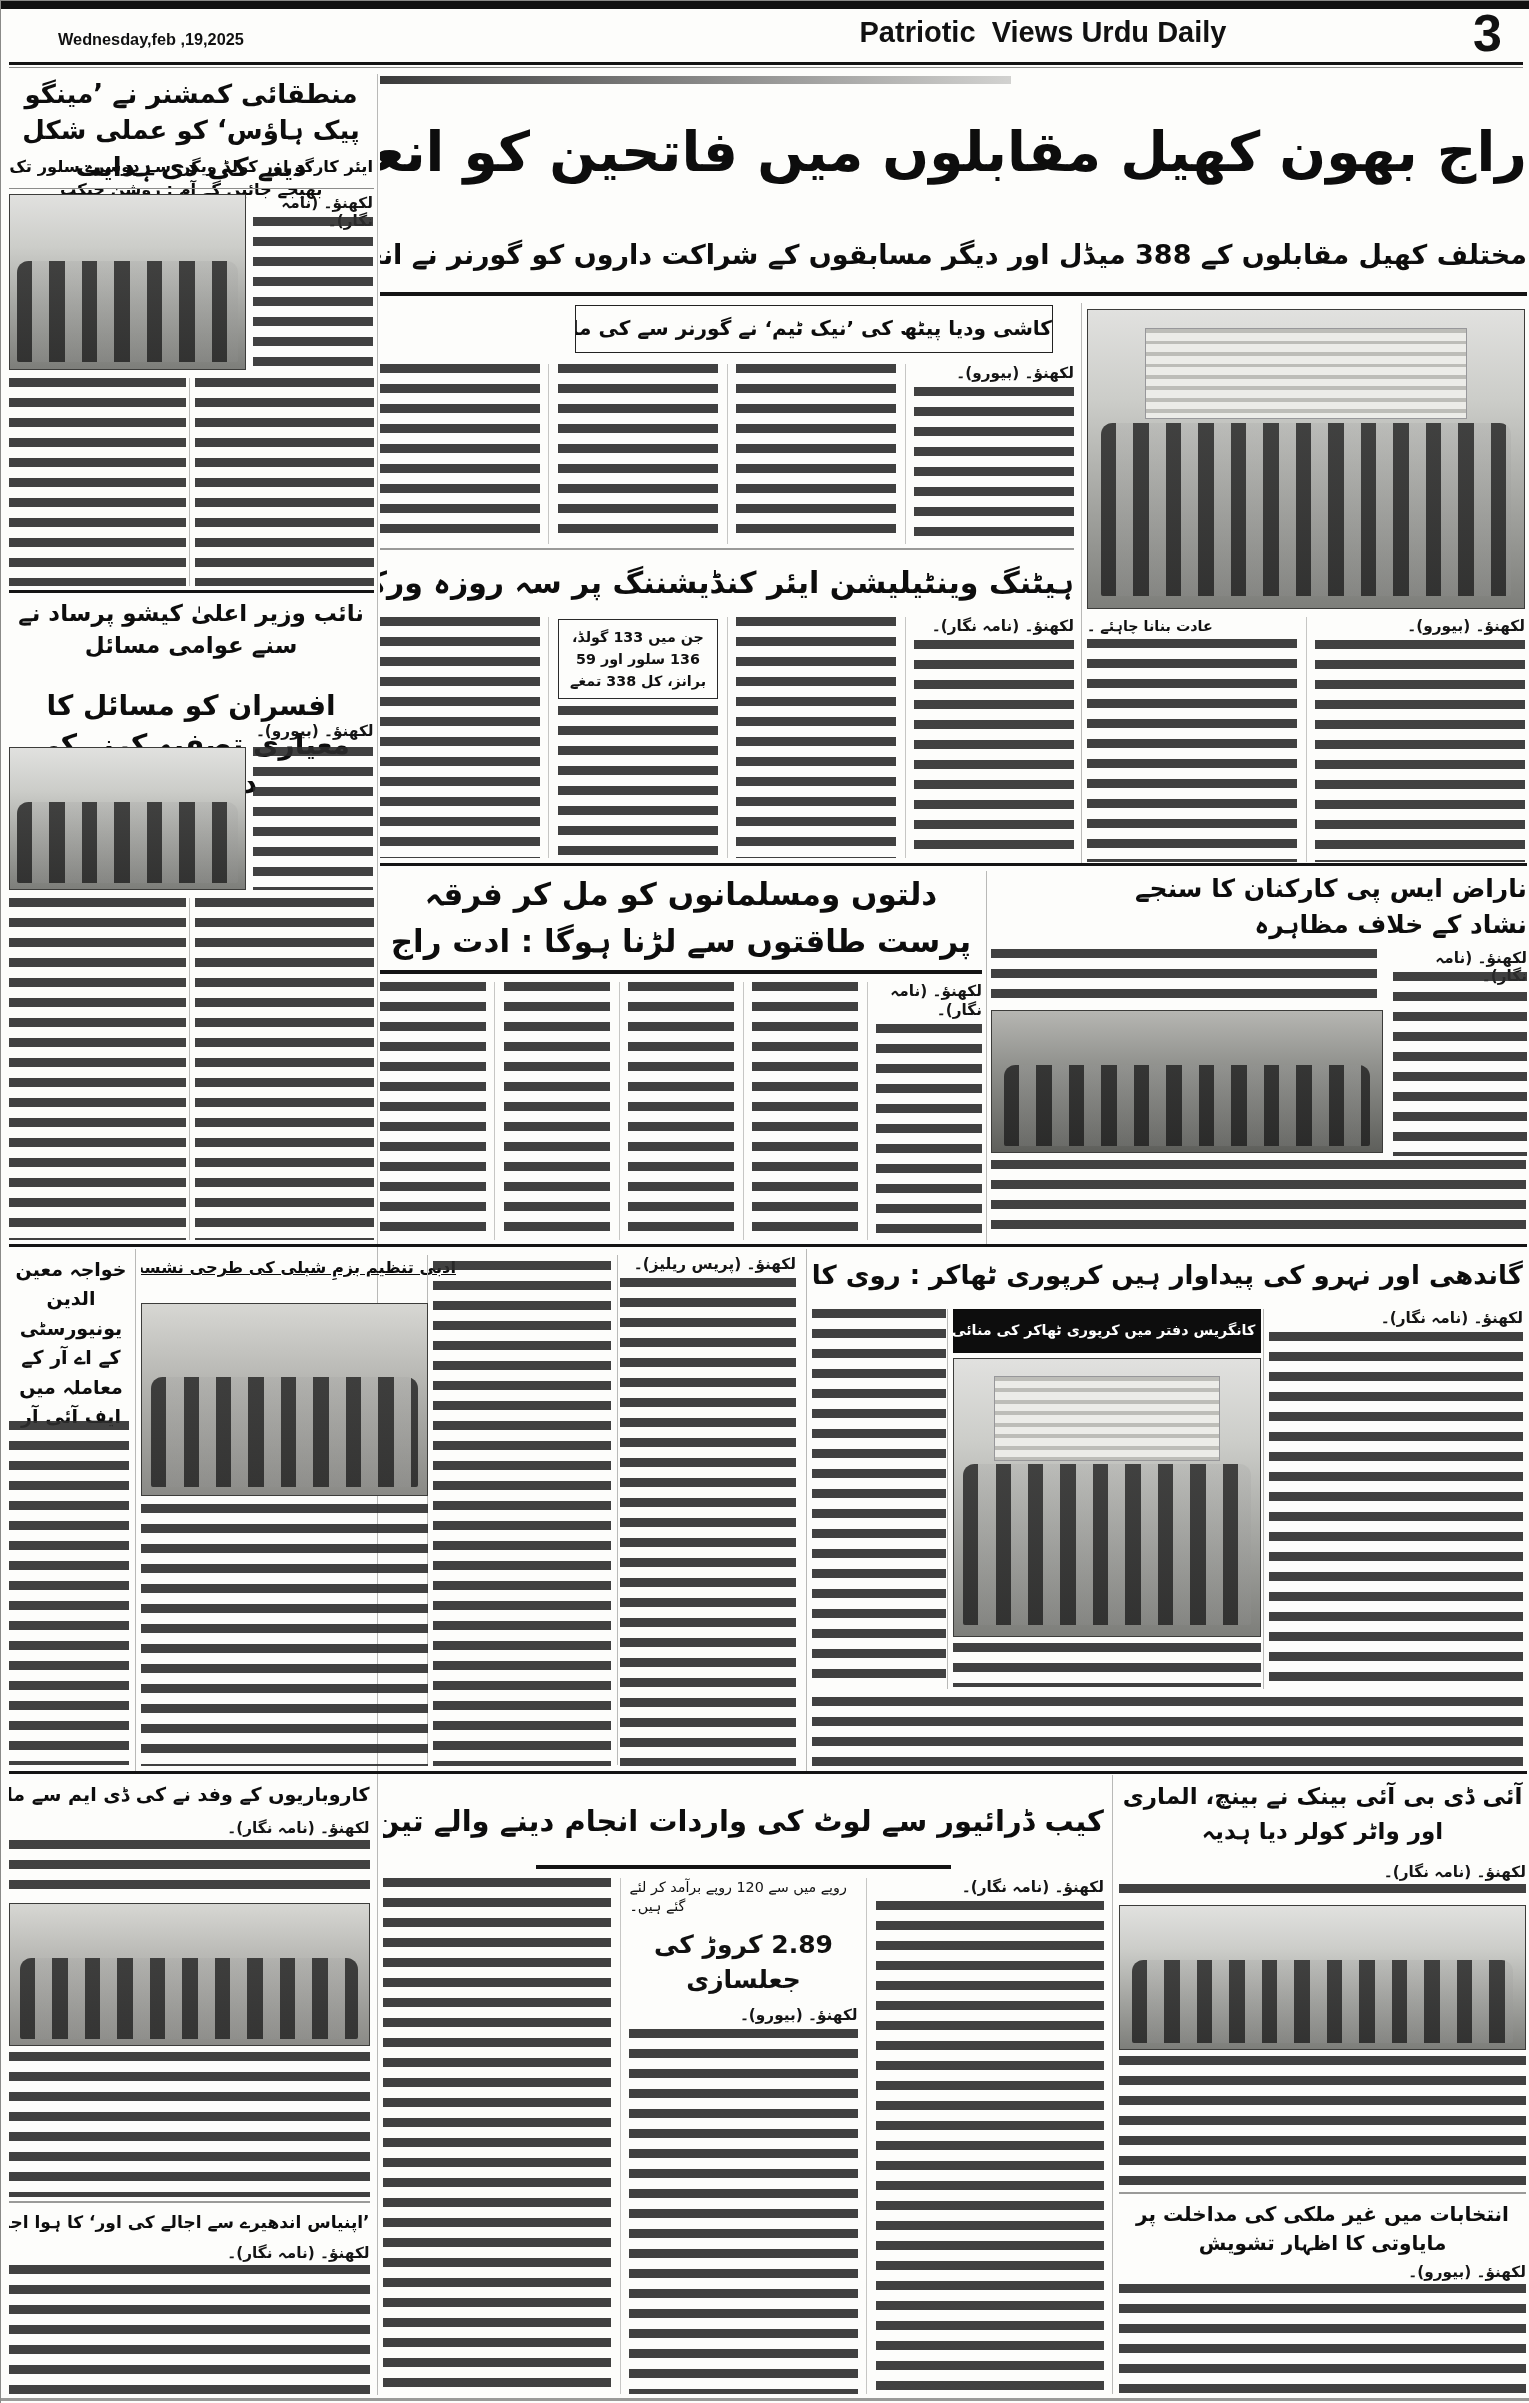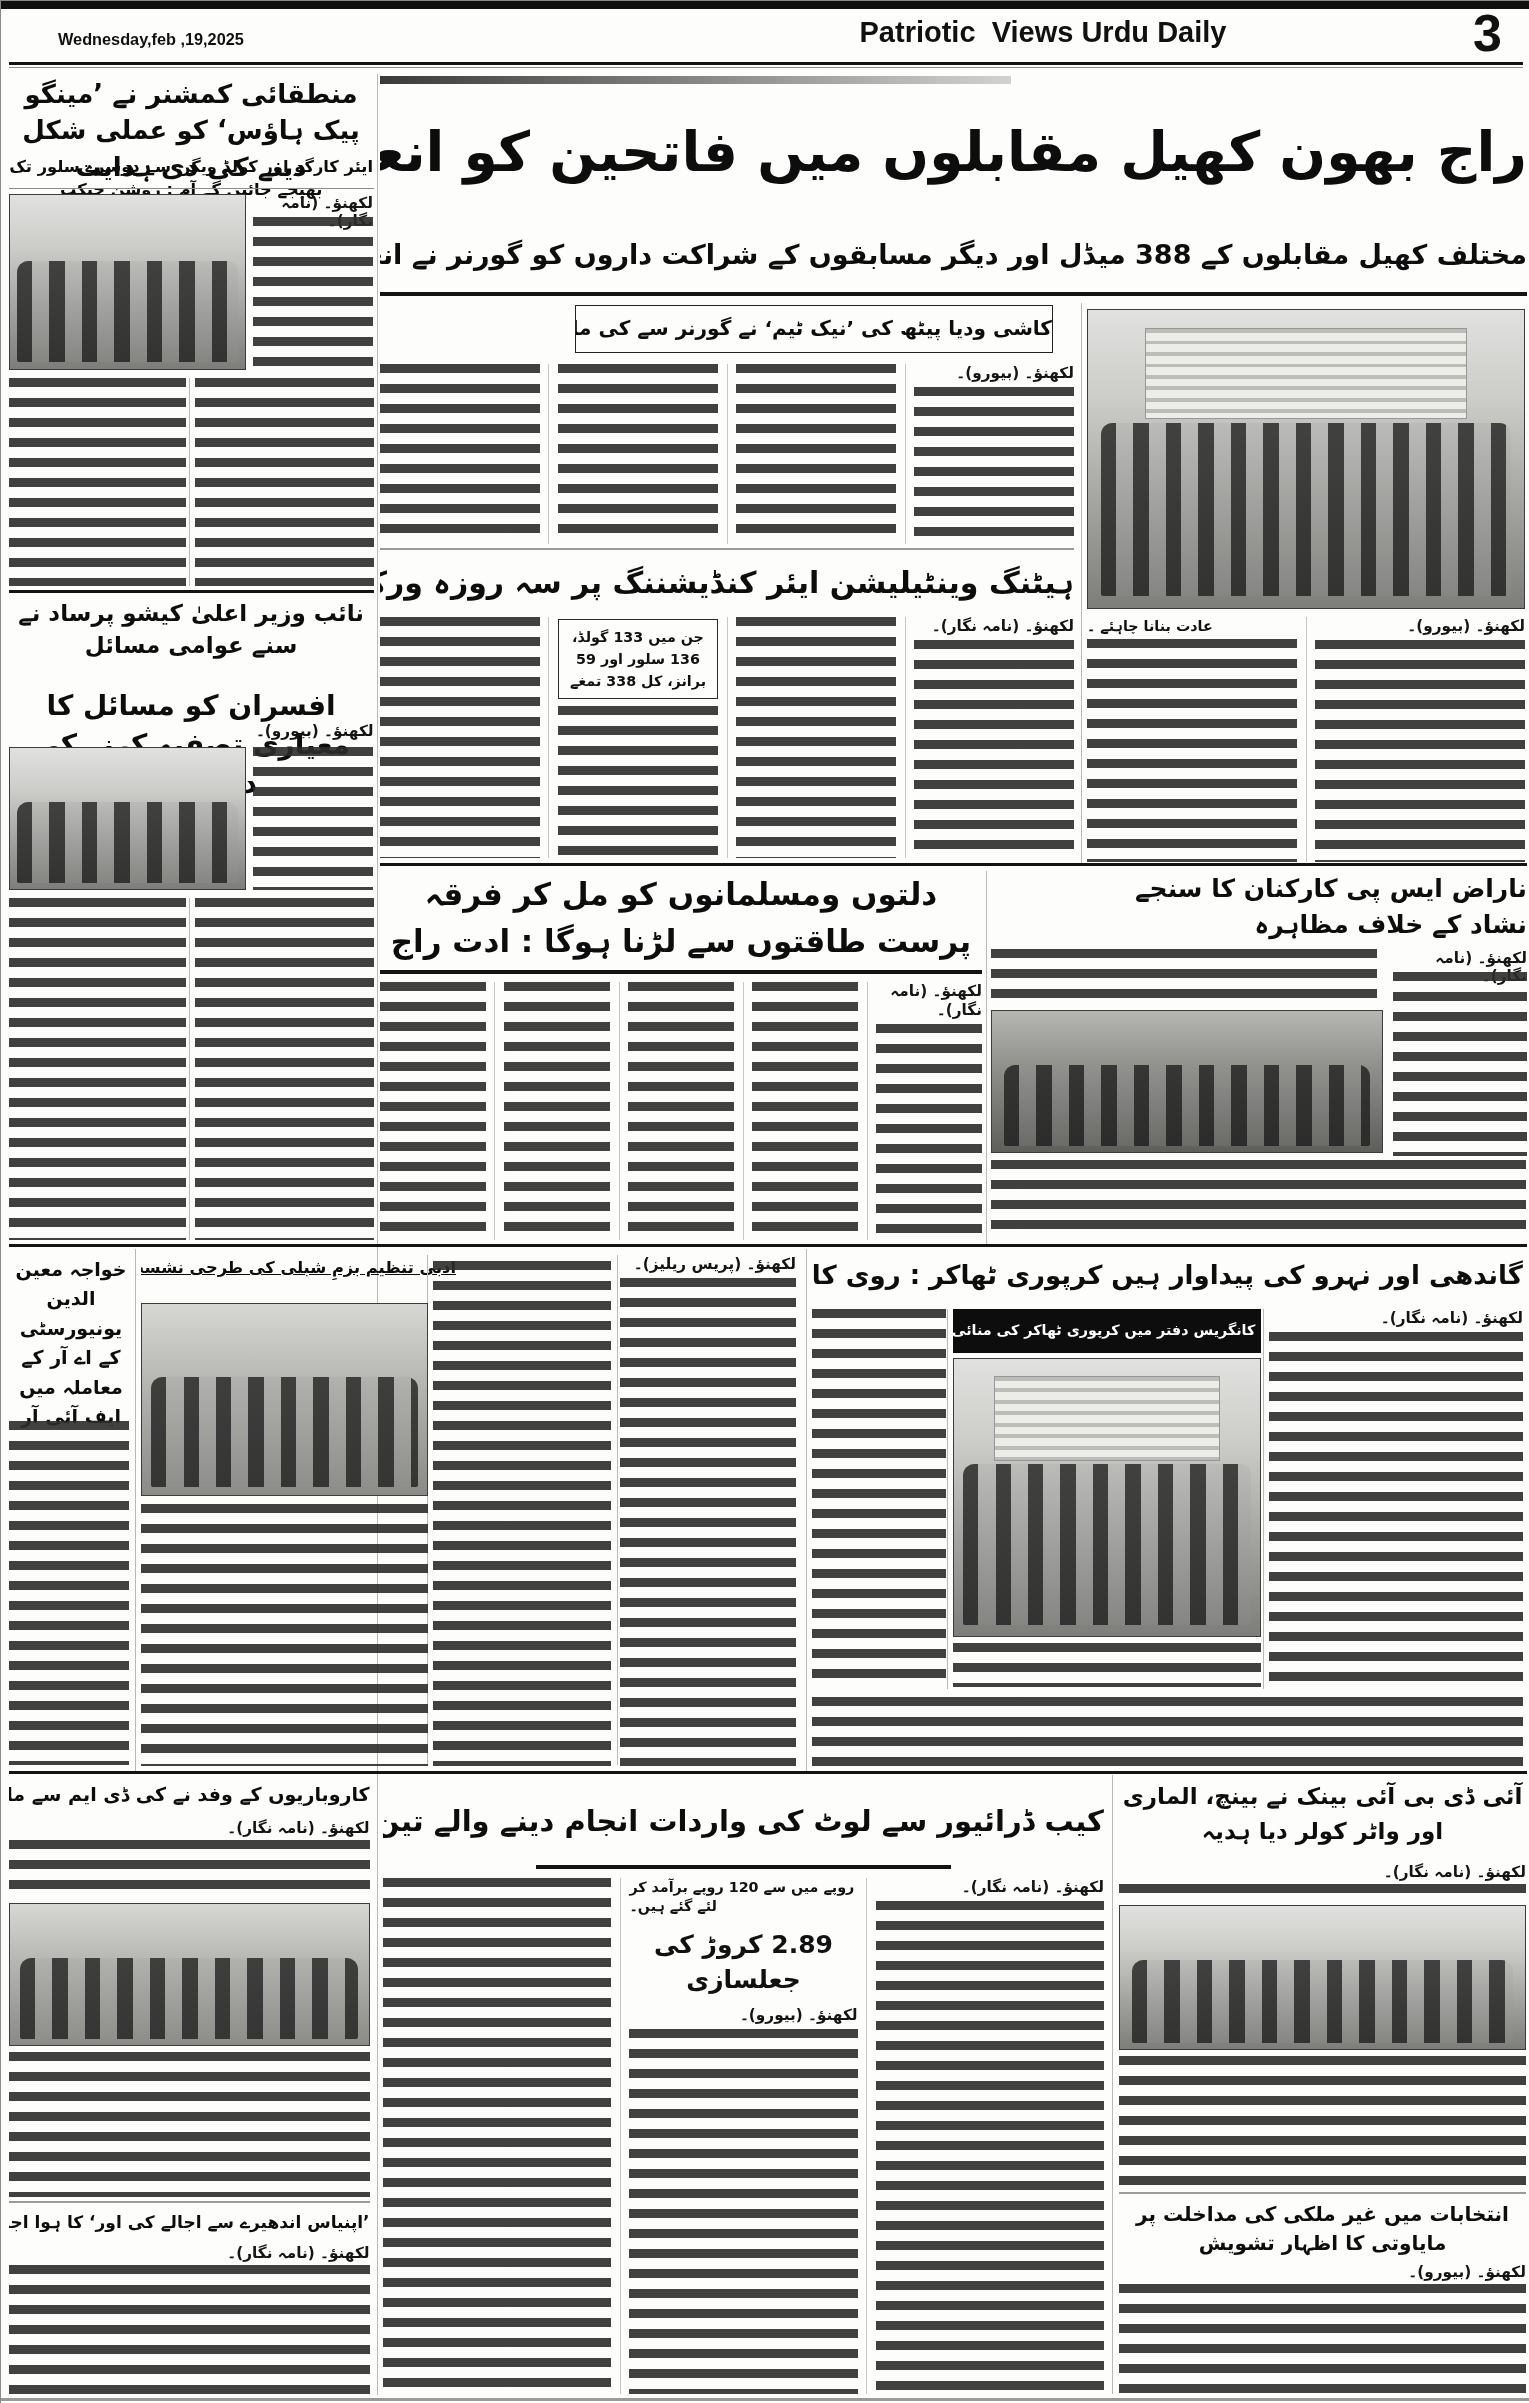--- a/index.html
+++ b/index.html
@@ -195,21 +195,21 @@
   <div class="tl" style="left:990px;top:1159px;width:535px;height:80px;"></div>
 
   <div class="hl nowrap" style="left:382px;top:1780px;width:721px;height:80px;font-size:29px;line-height:80px;">کیب ڈرائیور سے لوٹ کی واردات انجام دینے والے تین گرفتار</div>
   <div class="rule" style="left:535px;top:1864px;width:415px;height:3.8px;"></div>
   <div class="cols" style="left:382px;top:1877px;width:721px;height:516px;">
     <div class="col">
       <div class="dl">لکھنؤ۔ (نامہ نگار)۔</div>
       <div class="fill"></div>
     </div>
     <div class="col">
-      <div class="note" style="font-weight:bold;font-size:14.3px;">روپے میں سے 120 روپے برآمد کر لئے گئے ہیں۔</div>
+      <div class="note" style="font-weight:normal;font-size:14.3px;">روپے میں سے 120 روپے برآمد کر لئے گئے ہیں۔</div>
       <div class="note" style="text-align:center;font-size:25px;margin:7.6px 0 9.6px;line-height:1.4;">2.89 کروڑ کی جعلسازی</div>
       <div class="dl">لکھنؤ۔ (بیورو)۔</div>
       <div class="fill"></div>
     </div>
     <div class="col">
         <div class="fill"></div>
       </div>
   </div>
 
   <div class="hl nowrap" style="left:7.6px;top:1780px;width:361px;font-size:19px;">کاروباریوں کے وفد نے کی ڈی ایم سے ملاقات</div>

